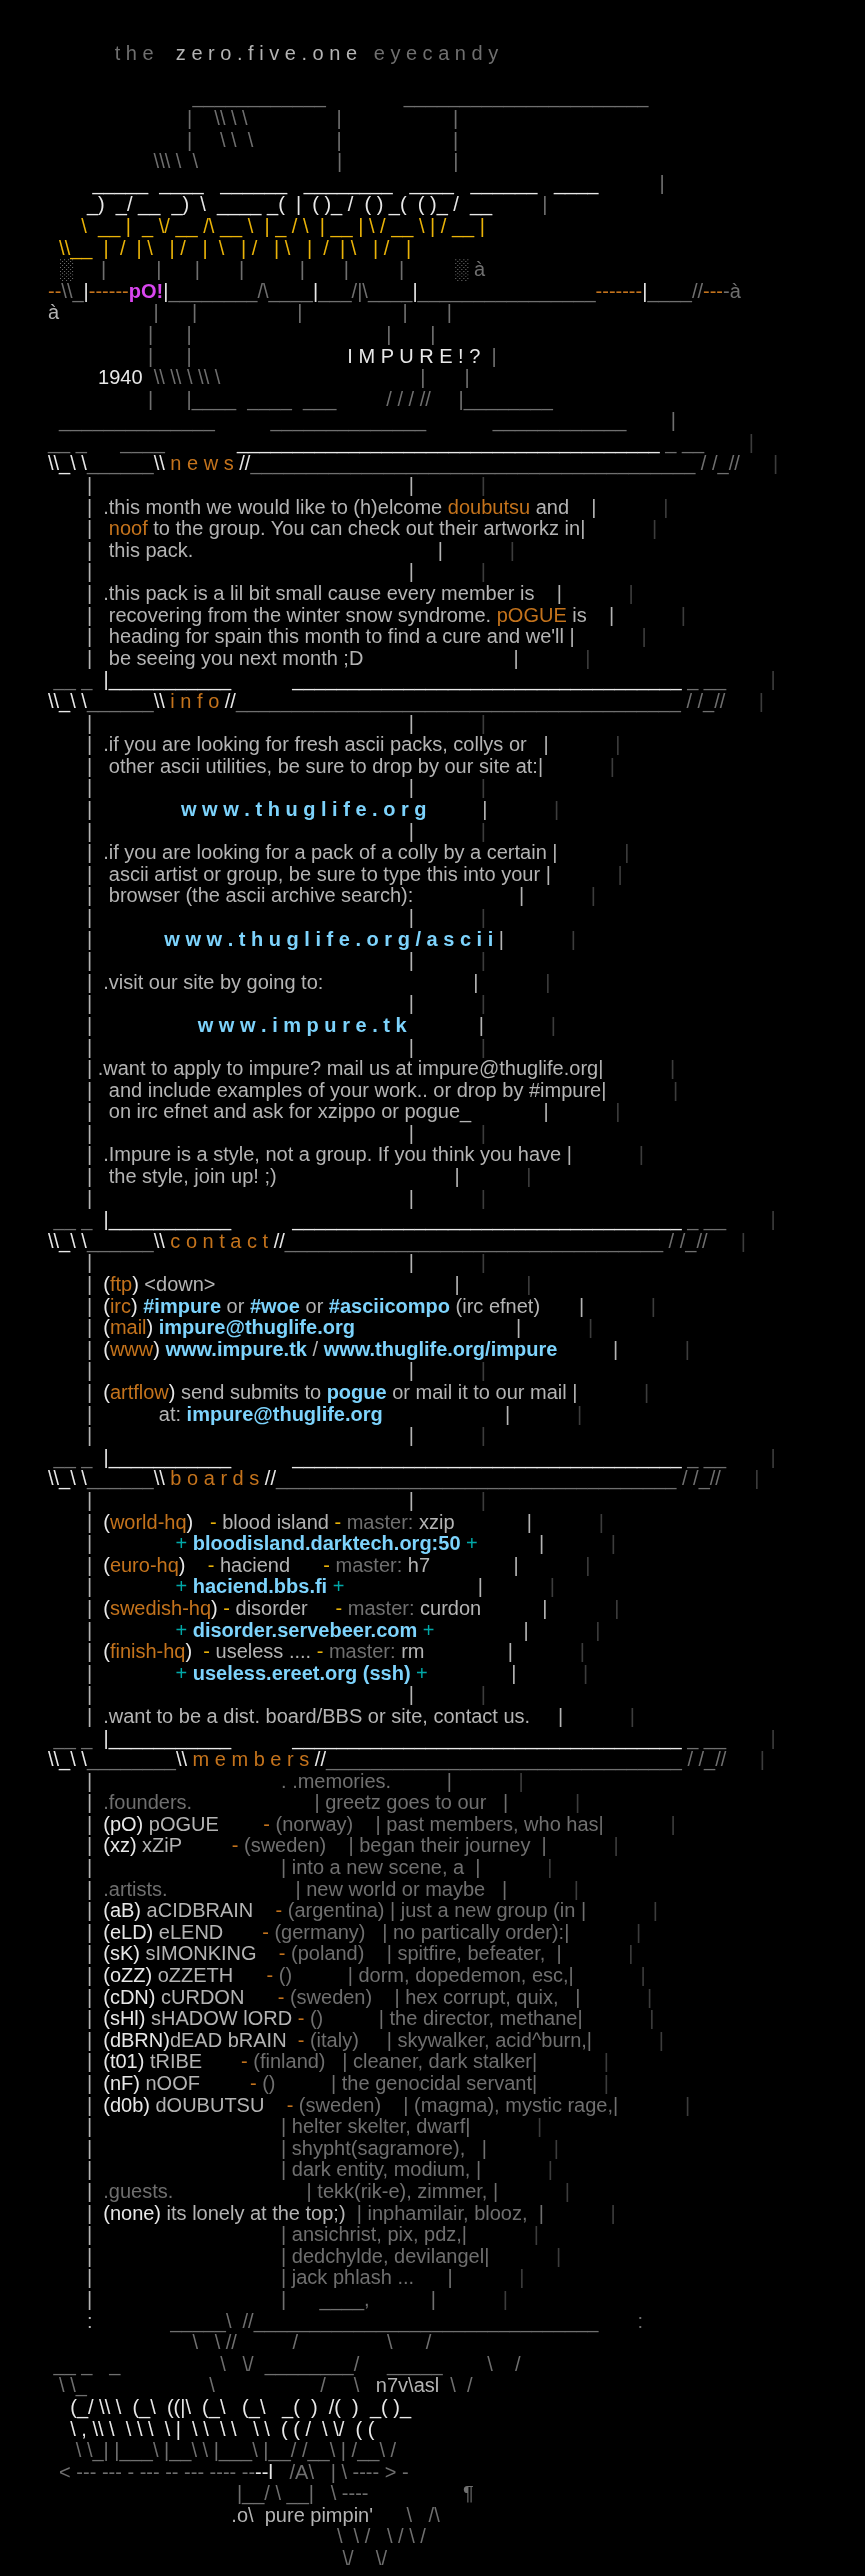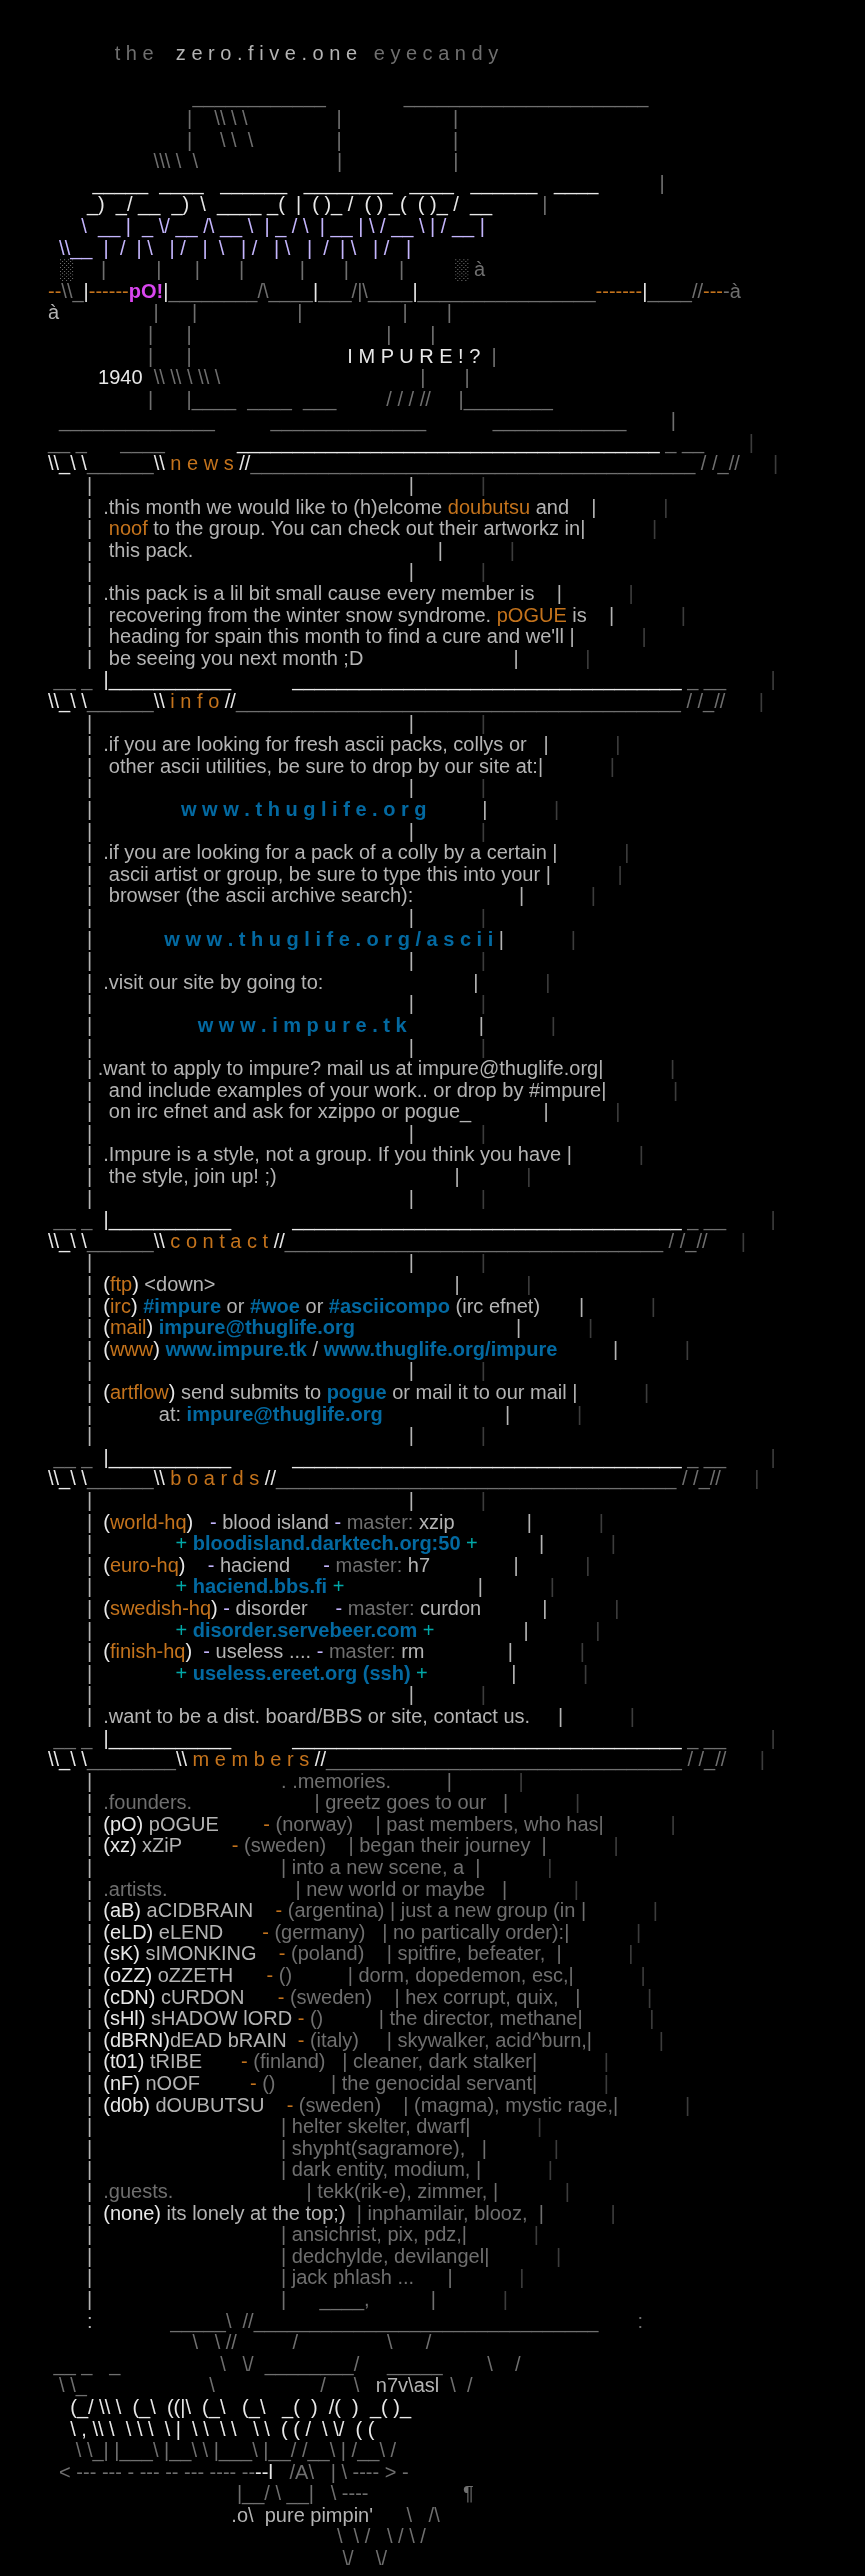--- a/index.html
+++ b/index.html
@@ -7,26 +7,26 @@
   .nfo{
     font-family:Liberation Sans, sans-serif;
     font-size:20px;
     line-height:21.6px;
     white-space:pre;
     color:#b4b4b4;
     margin-left:48px;
   }
   .ln{height:21.6px;white-space:pre;}
   .w{color:#e8e8e8;}
-  .b{color:#0369a1;font-weight:bold;}
+  .b{color:#7dd3fc;font-weight:bold;}
   .g{color:#b4b4b4;}
   .d{color:#6f6f6f;}
   .D{color:#3c3c3c;}
   .o{color:#c4731c;}
   .O{color:#d946ef;font-weight:bold;}
-  .G{color:#c4b5fd;}
+  .G{color:#eab308;}
   .c{color:#00a8a8;}
 </style>
 </head>
 <body>
 
 <div class="nfo" aria-label="the zero.five.one eyecandy"><div class="ln"> </div><div class="ln"> </div><div class="ln"><span class="d">            t h e</span><span class="g">    z e r o . f i v e . o n e</span><span class="d">   e y e c a n d y</span></div><div class="ln"> </div><div class="ln"><span class="d">                          ____________              ______________________</span></div><div class="ln"><span class="d">                         |    \\ \ \                |                    |</span></div><div class="ln"><span class="d">                         |     \ \  \               |                    |</span></div><div class="ln"><span class="d">                   \\\ \  \                         |                    |</span></div><div class="ln"><span class="w">        _____  ____   ______   ________   ____   ______   ____</span><span class="d">           |</span></div><div class="ln"><span class="w">       _)  _/ __  _)  \  ____ _(  |  ( )_ /  ( ) _(  ( )_ /  __</span><span class="d">         |</span></div><div class="ln"><span class="G">      \  __ |  _ \/ __ /\ __ \  | _ / \  | __ | \ / __ \ | / __ |</span></div><div class="ln"><span class="G">  \\__  |  /  | \   | /   |  \   | /   | \   |  /  | \   | /   |</span></div><div class="ln"><span class="d">  ░     |         |      |       |          |       |         |         ░ à</span></div><div class="ln"><span class="o">--</span><span class="d">\\</span><span class="d">_</span><span class="w">|</span><span class="o">------</span><span class="O">pO!</span><span class="w">|</span><span class="d">________</span><span class="d">/\</span><span class="d">____</span><span class="w">|</span><span class="d">___</span><span class="d">/|\</span><span class="d">____</span><span class="w">|</span><span class="d">________________</span><span class="o">-------</span><span class="w">|</span><span class="d">____</span><span class="d">//</span><span class="o">---</span><span class="d">-à</span></div><div class="ln"><span class="g">à</span><span class="d">                 |      |                  |                  |       |</span></div><div class="ln"><span class="d">                  |      |                                   |       |</span></div><div class="ln"><span class="d">                  |      |                            </span><span class="w">I M P U R E ! ?</span><span class="d">  |</span></div><div class="ln"><span class="w">         1940</span><span class="d">  \\ \\ \ \\ \</span><span class="d">                                    |       |</span></div><div class="ln"><span class="d">                  |      |____  ____  ___         / / / //     |________</span></div><div class="ln"><span class="d">  ______________          ______________            ____________        |</span></div><div class="ln"><span class="d">__ _      ____             </span><span class="w">______________________________________</span><span class="d"> _ __</span><span class="D">        |</span></div><div class="ln"><span class="w">\\_\ \</span><span class="d">______</span><span class="w">\\</span><span class="o"> n e w s </span><span class="w">//</span><span class="d">________________________________________</span><span class="d"> / /_//</span><span class="D">      |</span></div><div class="ln"><span class="g">       |                                                         |</span><span class="D">            |</span></div><div class="ln"><span class="g">       |</span><span class="g">  .this month we would like to (h)elcome </span><span class="o">doubutsu</span><span class="g"> and    </span><span class="g">|</span><span class="D">            |</span></div><div class="ln"><span class="g">       |</span><span class="g">   </span><span class="o">noof</span><span class="g"> to the group. You can check out their artworkz in</span><span class="g">|</span><span class="D">            |</span></div><div class="ln"><span class="g">       |</span><span class="g">   this pack.                                            </span><span class="g">|</span><span class="D">            |</span></div><div class="ln"><span class="g">       |                                                         |</span><span class="D">            |</span></div><div class="ln"><span class="g">       |</span><span class="g">  .this pack is a lil bit small cause every member is    </span><span class="g">|</span><span class="D">            |</span></div><div class="ln"><span class="g">       |</span><span class="g">   recovering from the winter snow syndrome. </span><span class="o">pOGUE</span><span class="g"> is    </span><span class="g">|</span><span class="D">            |</span></div><div class="ln"><span class="g">       |</span><span class="g">   heading for spain this month to find a cure and we'll </span><span class="g">|</span><span class="D">            |</span></div><div class="ln"><span class="g">       |</span><span class="g">   be seeing you next month ;D                           </span><span class="g">|</span><span class="D">            |</span></div><div class="ln"><span class="d"> __ _  </span><span class="w">|</span><span class="w">___________</span><span class="d">           </span><span class="w">___________________________________</span><span class="d"> _ __</span><span class="D">        |</span></div><div class="ln"><span class="w">\\_\ \</span><span class="d">______</span><span class="w">\\</span><span class="o"> i n f o </span><span class="w">//</span><span class="d">________________________________________</span><span class="d"> / /_//</span><span class="D">      |</span></div><div class="ln"><span class="g">       |                                                         |</span><span class="D">            |</span></div><div class="ln"><span class="g">       |</span><span class="g">  .if you are looking for fresh ascii packs, collys or   </span><span class="g">|</span><span class="D">            |</span></div><div class="ln"><span class="g">       |</span><span class="g">   other ascii utilities, be sure to drop by our site at:</span><span class="g">|</span><span class="D">            |</span></div><div class="ln"><span class="g">       |                                                         |</span><span class="D">            |</span></div><div class="ln"><span class="g">       |</span><span class="g">                </span><span class="b">w w w . t h u g l i f e . o r g</span><span class="g">          </span><span class="g">|</span><span class="D">            |</span></div><div class="ln"><span class="g">       |                                                         |</span><span class="D">            |</span></div><div class="ln"><span class="g">       |</span><span class="g">  .if you are looking for a pack of a colly by a certain </span><span class="g">|</span><span class="D">            |</span></div><div class="ln"><span class="g">       |</span><span class="g">   ascii artist or group, be sure to type this into your </span><span class="g">|</span><span class="D">            |</span></div><div class="ln"><span class="g">       |</span><span class="g">   browser (the ascii archive search):                   </span><span class="g">|</span><span class="D">            |</span></div><div class="ln"><span class="g">       |                                                         |</span><span class="D">            |</span></div><div class="ln"><span class="g">       |</span><span class="g">             </span><span class="b">w w w . t h u g l i f e . o r g / a s c i i</span><span class="g"> </span><span class="g">|</span><span class="D">            |</span></div><div class="ln"><span class="g">       |                                                         |</span><span class="D">            |</span></div><div class="ln"><span class="g">       |</span><span class="g">  .visit our site by going to:                           </span><span class="g">|</span><span class="D">            |</span></div><div class="ln"><span class="g">       |                                                         |</span><span class="D">            |</span></div><div class="ln"><span class="g">       |</span><span class="g">                   </span><span class="b">w w w . i m p u r e . t k</span><span class="g">             </span><span class="g">|</span><span class="D">            |</span></div><div class="ln"><span class="g">       |                                                         |</span><span class="D">            |</span></div><div class="ln"><span class="g">       |</span><span class="g"> .want to apply to impure? mail us at impure@thuglife.org</span><span class="g">|</span><span class="D">            |</span></div><div class="ln"><span class="g">       |</span><span class="g">   and include examples of your work.. or drop by #impure</span><span class="g">|</span><span class="D">            |</span></div><div class="ln"><span class="g">       |</span><span class="g">   on irc efnet and ask for xzippo or pogue_             </span><span class="g">|</span><span class="D">            |</span></div><div class="ln"><span class="g">       |                                                         |</span><span class="D">            |</span></div><div class="ln"><span class="g">       |</span><span class="g">  .Impure is a style, not a group. If you think you have </span><span class="g">|</span><span class="D">            |</span></div><div class="ln"><span class="g">       |</span><span class="g">   the style, join up! ;)                                </span><span class="g">|</span><span class="D">            |</span></div><div class="ln"><span class="g">       |                                                         |</span><span class="D">            |</span></div><div class="ln"><span class="d"> __ _  </span><span class="w">|</span><span class="w">___________</span><span class="d">           </span><span class="w">___________________________________</span><span class="d"> _ __</span><span class="D">        |</span></div><div class="ln"><span class="w">\\_\ \</span><span class="d">______</span><span class="w">\\</span><span class="o"> c o n t a c t </span><span class="w">//</span><span class="d">__________________________________</span><span class="d"> / /_//</span><span class="D">      |</span></div><div class="ln"><span class="g">       |                                                         |</span><span class="D">            |</span></div><div class="ln"><span class="g">       |</span><span class="w">  (</span><span class="o">ftp</span><span class="w">)</span><span class="g"> &lt;down&gt;                                           </span><span class="g">|</span><span class="D">            |</span></div><div class="ln"><span class="g">       |</span><span class="w">  (</span><span class="o">irc</span><span class="w">) </span><span class="b">#impure</span><span class="g"> or </span><span class="b">#woe</span><span class="g"> or </span><span class="b">#asciicompo</span><span class="g"> (irc efnet)       </span><span class="g">|</span><span class="D">            |</span></div><div class="ln"><span class="g">       |</span><span class="w">  (</span><span class="o">mail</span><span class="w">) </span><span class="b">impure@thuglife.org</span><span class="g">                             </span><span class="g">|</span><span class="D">            |</span></div><div class="ln"><span class="g">       |</span><span class="w">  (</span><span class="o">www</span><span class="w">) </span><span class="b">www.impure.tk</span><span class="g"> / </span><span class="b">www.thuglife.org/impure</span><span class="g">          </span><span class="g">|</span><span class="D">            |</span></div><div class="ln"><span class="g">       |                                                         |</span><span class="D">            |</span></div><div class="ln"><span class="g">       |</span><span class="w">  (</span><span class="o">artflow</span><span class="w">) </span><span class="g">send submits to </span><span class="b">pogue</span><span class="g"> or mail it to our mail </span><span class="g">|</span><span class="D">            |</span></div><div class="ln"><span class="g">       |</span><span class="g">            at: </span><span class="b">impure@thuglife.org</span><span class="g">                      </span><span class="g">|</span><span class="D">            |</span></div><div class="ln"><span class="g">       |                                                         |</span><span class="D">            |</span></div><div class="ln"><span class="d"> __ _  </span><span class="w">|</span><span class="w">___________</span><span class="d">           </span><span class="w">___________________________________</span><span class="d"> _ __</span><span class="D">        |</span></div><div class="ln"><span class="w">\\_\ \</span><span class="d">______</span><span class="w">\\</span><span class="o"> b o a r d s </span><span class="w">//</span><span class="d">____________________________________</span><span class="d"> / /_//</span><span class="D">      |</span></div><div class="ln"><span class="g">       |                                                         |</span><span class="D">            |</span></div><div class="ln"><span class="g">       |</span><span class="w">  (</span><span class="o">world-hq</span><span class="w">)</span><span class="g">   </span><span class="G">-</span><span class="g"> blood island </span><span class="G">-</span><span class="d"> master: </span><span class="g">xzip</span><span class="g">             </span><span class="g">|</span><span class="D">            |</span></div><div class="ln"><span class="g">       |</span><span class="c">               + </span><span class="b">bloodisland.darktech.org:50</span><span class="c"> +</span><span class="g">           </span><span class="g">|</span><span class="D">            |</span></div><div class="ln"><span class="g">       |</span><span class="w">  (</span><span class="o">euro-hq</span><span class="w">)</span><span class="g">    </span><span class="G">-</span><span class="g"> haciend      </span><span class="G">-</span><span class="d"> master: </span><span class="g">h7</span><span class="g">               </span><span class="g">|</span><span class="D">            |</span></div><div class="ln"><span class="g">       |</span><span class="c">               + </span><span class="b">haciend.bbs.fi</span><span class="c"> +</span><span class="g">                        </span><span class="g">|</span><span class="D">            |</span></div><div class="ln"><span class="g">       |</span><span class="w">  (</span><span class="o">swedish-hq</span><span class="w">)</span><span class="g"> </span><span class="G">-</span><span class="g"> disorder     </span><span class="G">-</span><span class="d"> master: </span><span class="g">curdon</span><span class="g">           </span><span class="g">|</span><span class="D">            |</span></div><div class="ln"><span class="g">       |</span><span class="c">               + </span><span class="b">disorder.servebeer.com</span><span class="c"> +</span><span class="g">                </span><span class="g">|</span><span class="D">            |</span></div><div class="ln"><span class="g">       |</span><span class="w">  (</span><span class="o">finish-hq</span><span class="w">)</span><span class="g">  </span><span class="G">-</span><span class="g"> useless .... </span><span class="G">-</span><span class="d"> master: </span><span class="g">rm</span><span class="g">               </span><span class="g">|</span><span class="D">            |</span></div><div class="ln"><span class="g">       |</span><span class="c">               + </span><span class="b">useless.ereet.org (ssh)</span><span class="c"> +</span><span class="g">               </span><span class="g">|</span><span class="D">            |</span></div><div class="ln"><span class="g">       |                                                         |</span><span class="D">            |</span></div><div class="ln"><span class="g">       |</span><span class="g">  .want to be a dist. board/BBS or site, contact us.     </span><span class="g">|</span><span class="D">            |</span></div><div class="ln"><span class="d"> __ _  </span><span class="w">|</span><span class="w">___________</span><span class="d">           </span><span class="w">___________________________________</span><span class="d"> _ __</span><span class="D">        |</span></div><div class="ln"><span class="w">\\_\ \</span><span class="d">________</span><span class="w">\\</span><span class="o"> m e m b e r s </span><span class="w">//</span><span class="d">________________________________</span><span class="d"> / /_//</span><span class="D">      |</span></div><div class="ln"><span class="g">       |</span><span class="g">                                  </span><span class="d">.</span><span class="d"> .memories.          </span><span class="d">|</span><span class="D">            |</span></div><div class="ln"><span class="g">       |</span><span class="d">  .founders.                      </span><span class="d">|</span><span class="d"> greetz goes to our   </span><span class="d">|</span><span class="D">            |</span></div><div class="ln"><span class="g">       |</span><span class="g">  </span><span class="w">(pO)</span><span class="g"> pOGUE        </span><span class="o">-</span><span class="d"> (norway)    </span><span class="d">|</span><span class="d"> past members, who has</span><span class="d">|</span><span class="D">            |</span></div><div class="ln"><span class="g">       |</span><span class="g">  </span><span class="w">(xz)</span><span class="g"> xZiP         </span><span class="o">-</span><span class="d"> (sweden)    </span><span class="d">|</span><span class="d"> began their journey  </span><span class="d">|</span><span class="D">            |</span></div><div class="ln"><span class="g">       |</span><span class="g">                                  </span><span class="d">|</span><span class="d"> into a new scene, a  </span><span class="d">|</span><span class="D">            |</span></div><div class="ln"><span class="g">       |</span><span class="d">  .artists.                       </span><span class="d">|</span><span class="d"> new world or maybe   </span><span class="d">|</span><span class="D">            |</span></div><div class="ln"><span class="g">       |</span><span class="g">  </span><span class="w">(aB)</span><span class="g"> aCIDBRAIN    </span><span class="o">-</span><span class="d"> (argentina) </span><span class="d">|</span><span class="d"> just a new group (in </span><span class="d">|</span><span class="D">            |</span></div><div class="ln"><span class="g">       |</span><span class="g">  </span><span class="w">(eLD)</span><span class="g"> eLEND       </span><span class="o">-</span><span class="d"> (germany)   </span><span class="d">|</span><span class="d"> no partically order):</span><span class="d">|</span><span class="D">            |</span></div><div class="ln"><span class="g">       |</span><span class="g">  </span><span class="w">(sK)</span><span class="g"> sIMONKING    </span><span class="o">-</span><span class="d"> (poland)    </span><span class="d">|</span><span class="d"> spitfire, befeater,  </span><span class="d">|</span><span class="D">            |</span></div><div class="ln"><span class="g">       |</span><span class="g">  </span><span class="w">(oZZ)</span><span class="g"> oZZETH      </span><span class="o">-</span><span class="d"> ()          </span><span class="d">|</span><span class="d"> dorm, dopedemon, esc,</span><span class="d">|</span><span class="D">            |</span></div><div class="ln"><span class="g">       |</span><span class="g">  </span><span class="w">(cDN)</span><span class="g"> cURDON      </span><span class="o">-</span><span class="d"> (sweden)    </span><span class="d">|</span><span class="d"> hex corrupt, quix,   </span><span class="d">|</span><span class="D">            |</span></div><div class="ln"><span class="g">       |</span><span class="g">  </span><span class="w">(sHl)</span><span class="g"> sHADOW lORD </span><span class="o">-</span><span class="d"> ()          </span><span class="d">|</span><span class="d"> the director, methane</span><span class="d">|</span><span class="D">            |</span></div><div class="ln"><span class="g">       |</span><span class="g">  </span><span class="w">(dBRN)</span><span class="g">dEAD bRAIN  </span><span class="o">-</span><span class="d"> (italy)     </span><span class="d">|</span><span class="d"> skywalker, acid^burn,</span><span class="d">|</span><span class="D">            |</span></div><div class="ln"><span class="g">       |</span><span class="g">  </span><span class="w">(t01)</span><span class="g"> tRIBE       </span><span class="o">-</span><span class="d"> (finland)   </span><span class="d">|</span><span class="d"> cleaner, dark stalker</span><span class="d">|</span><span class="D">            |</span></div><div class="ln"><span class="g">       |</span><span class="g">  </span><span class="w">(nF)</span><span class="g"> nOOF         </span><span class="o">-</span><span class="d"> ()          </span><span class="d">|</span><span class="d"> the genocidal servant</span><span class="d">|</span><span class="D">            |</span></div><div class="ln"><span class="g">       |</span><span class="g">  </span><span class="w">(d0b)</span><span class="g"> dOUBUTSU    </span><span class="o">-</span><span class="d"> (sweden)    </span><span class="d">|</span><span class="d"> (magma), mystic rage,</span><span class="d">|</span><span class="D">            |</span></div><div class="ln"><span class="g">       |</span><span class="g">                                  </span><span class="d">|</span><span class="d"> helter skelter, dwarf</span><span class="d">|</span><span class="D">            |</span></div><div class="ln"><span class="g">       |</span><span class="g">                                  </span><span class="d">|</span><span class="d"> shypht(sagramore),   </span><span class="d">|</span><span class="D">            |</span></div><div class="ln"><span class="g">       |</span><span class="g">                                  </span><span class="d">|</span><span class="d"> dark entity, modium, </span><span class="d">|</span><span class="D">            |</span></div><div class="ln"><span class="g">       |</span><span class="d">  .guests.                        </span><span class="d">|</span><span class="d"> tekk(rik-e), zimmer, </span><span class="d">|</span><span class="D">            |</span></div><div class="ln"><span class="g">       |</span><span class="g">  </span><span class="w">(none)</span><span class="g"> its lonely at the top;)  </span><span class="d">|</span><span class="d"> inphamilair, blooz,  </span><span class="d">|</span><span class="D">            |</span></div><div class="ln"><span class="g">       |</span><span class="g">                                  </span><span class="d">|</span><span class="d"> ansichrist, pix, pdz,</span><span class="d">|</span><span class="D">            |</span></div><div class="ln"><span class="g">       |</span><span class="g">                                  </span><span class="d">|</span><span class="d"> dedchylde, devilangel</span><span class="d">|</span><span class="D">            |</span></div><div class="ln"><span class="g">       |</span><span class="g">                                  </span><span class="d">|</span><span class="d"> jack phlash ...      </span><span class="d">|</span><span class="D">            |</span></div><div class="ln"><span class="g">       |</span><span class="g">                                  </span><span class="d">|</span><span class="d">      ____,           </span><span class="d">|</span><span class="D">            |</span></div><div class="ln"><span class="g">       :</span><span class="d">              _____</span><span class="d">\  //</span><span class="d">_______________________________</span><span class="d">       :</span></div><div class="ln"><span class="d">                          \   \ //          /                \      /</span></div><div class="ln"><span class="d"> __ _   _                  \   \/  ________/     _____        \    /</span></div><div class="ln"><span class="d">  \ \_                      \                   /     \   </span><span class="g">n7v\asl</span><span class="d">  \  /</span></div><div class="ln"><span class="w">    (_/ \\ \  (_\  ((|\  (_\   (_\   _(  )  /(  )  _( )_</span></div><div class="ln"><span class="w">    \ , \\ \  \ \ \  \ |  \ \  \ \   \ \  ( ( /  \ \/  ( (</span></div><div class="ln"><span class="d">     \ \_| |___\ |__\ \ |___\ |__/ /__\ | /__\ /</span></div><div class="ln"><span class="d">  &lt; --- --- - --- -- --- ---- --</span><span class="w">--l</span><span class="d">   /A\   | \ </span><span class="d">---- &gt; -</span></div><div class="ln"><span class="d">                                  |__/ \ __|   \ ----                 ¶</span></div><div class="ln"><span class="g">                                 .o\  pure pimpin'</span><span class="d">      \   /\</span></div><div class="ln"><span class="d">                                                    \  \ /   \ / \ /</span></div><div class="ln"><span class="d">                                                     \/    \/</span></div></div>
 
 
 </body></html>

